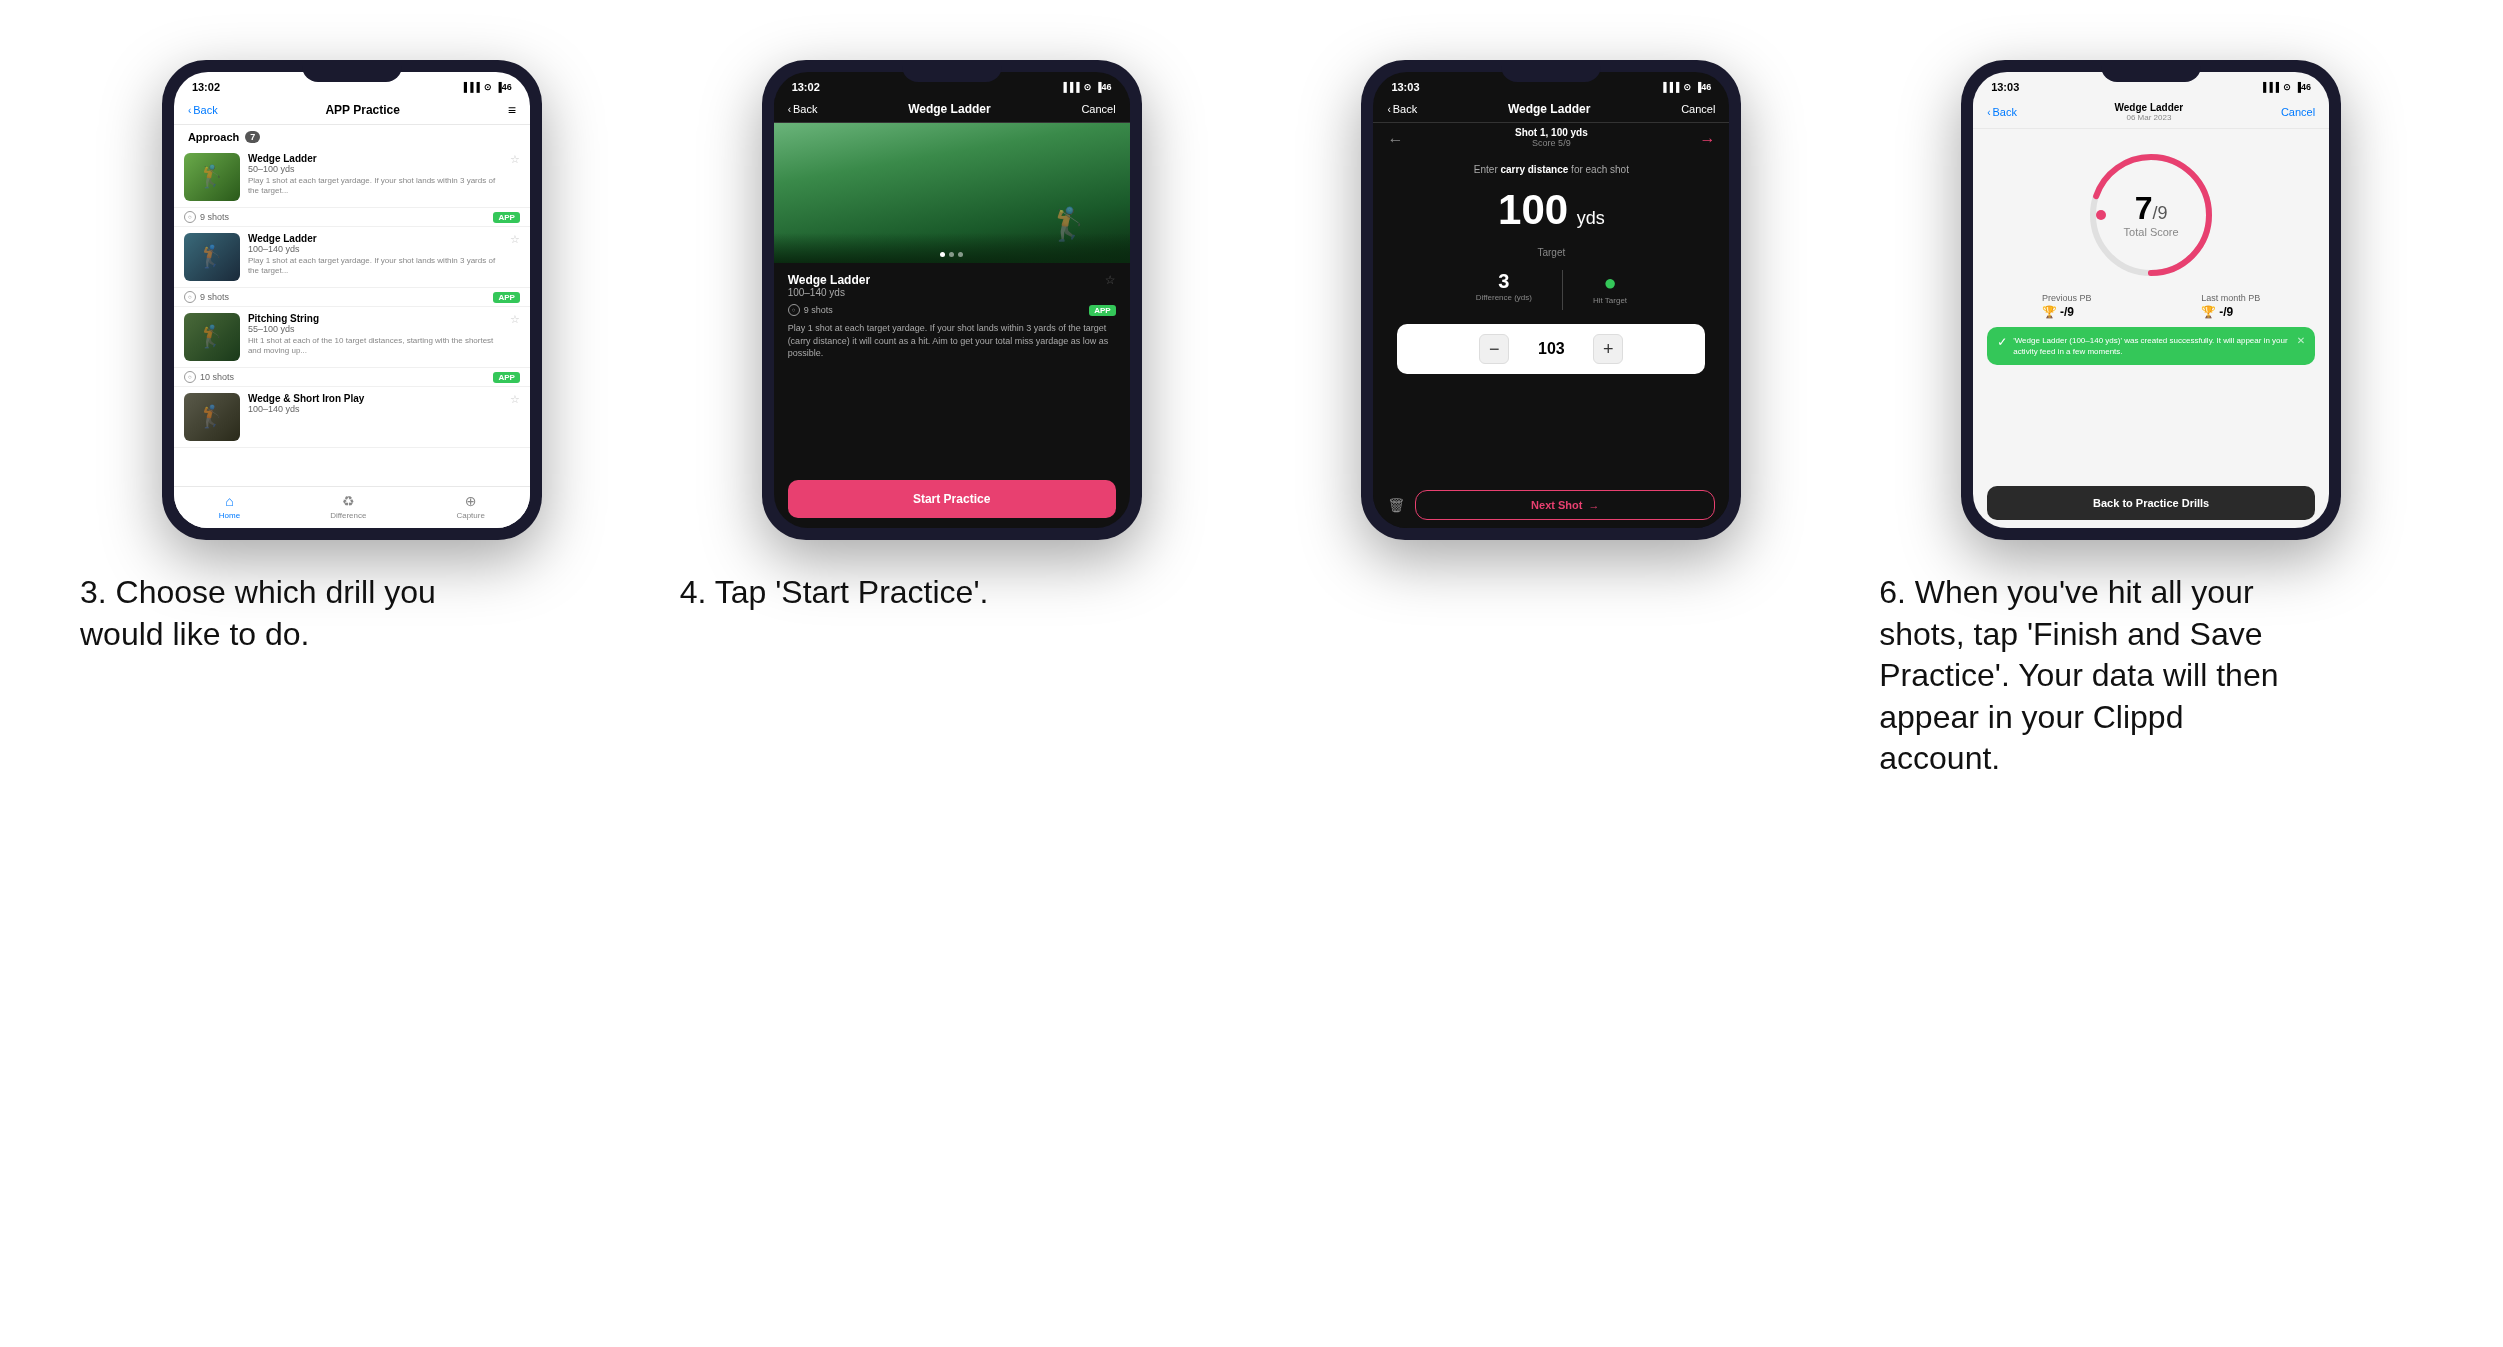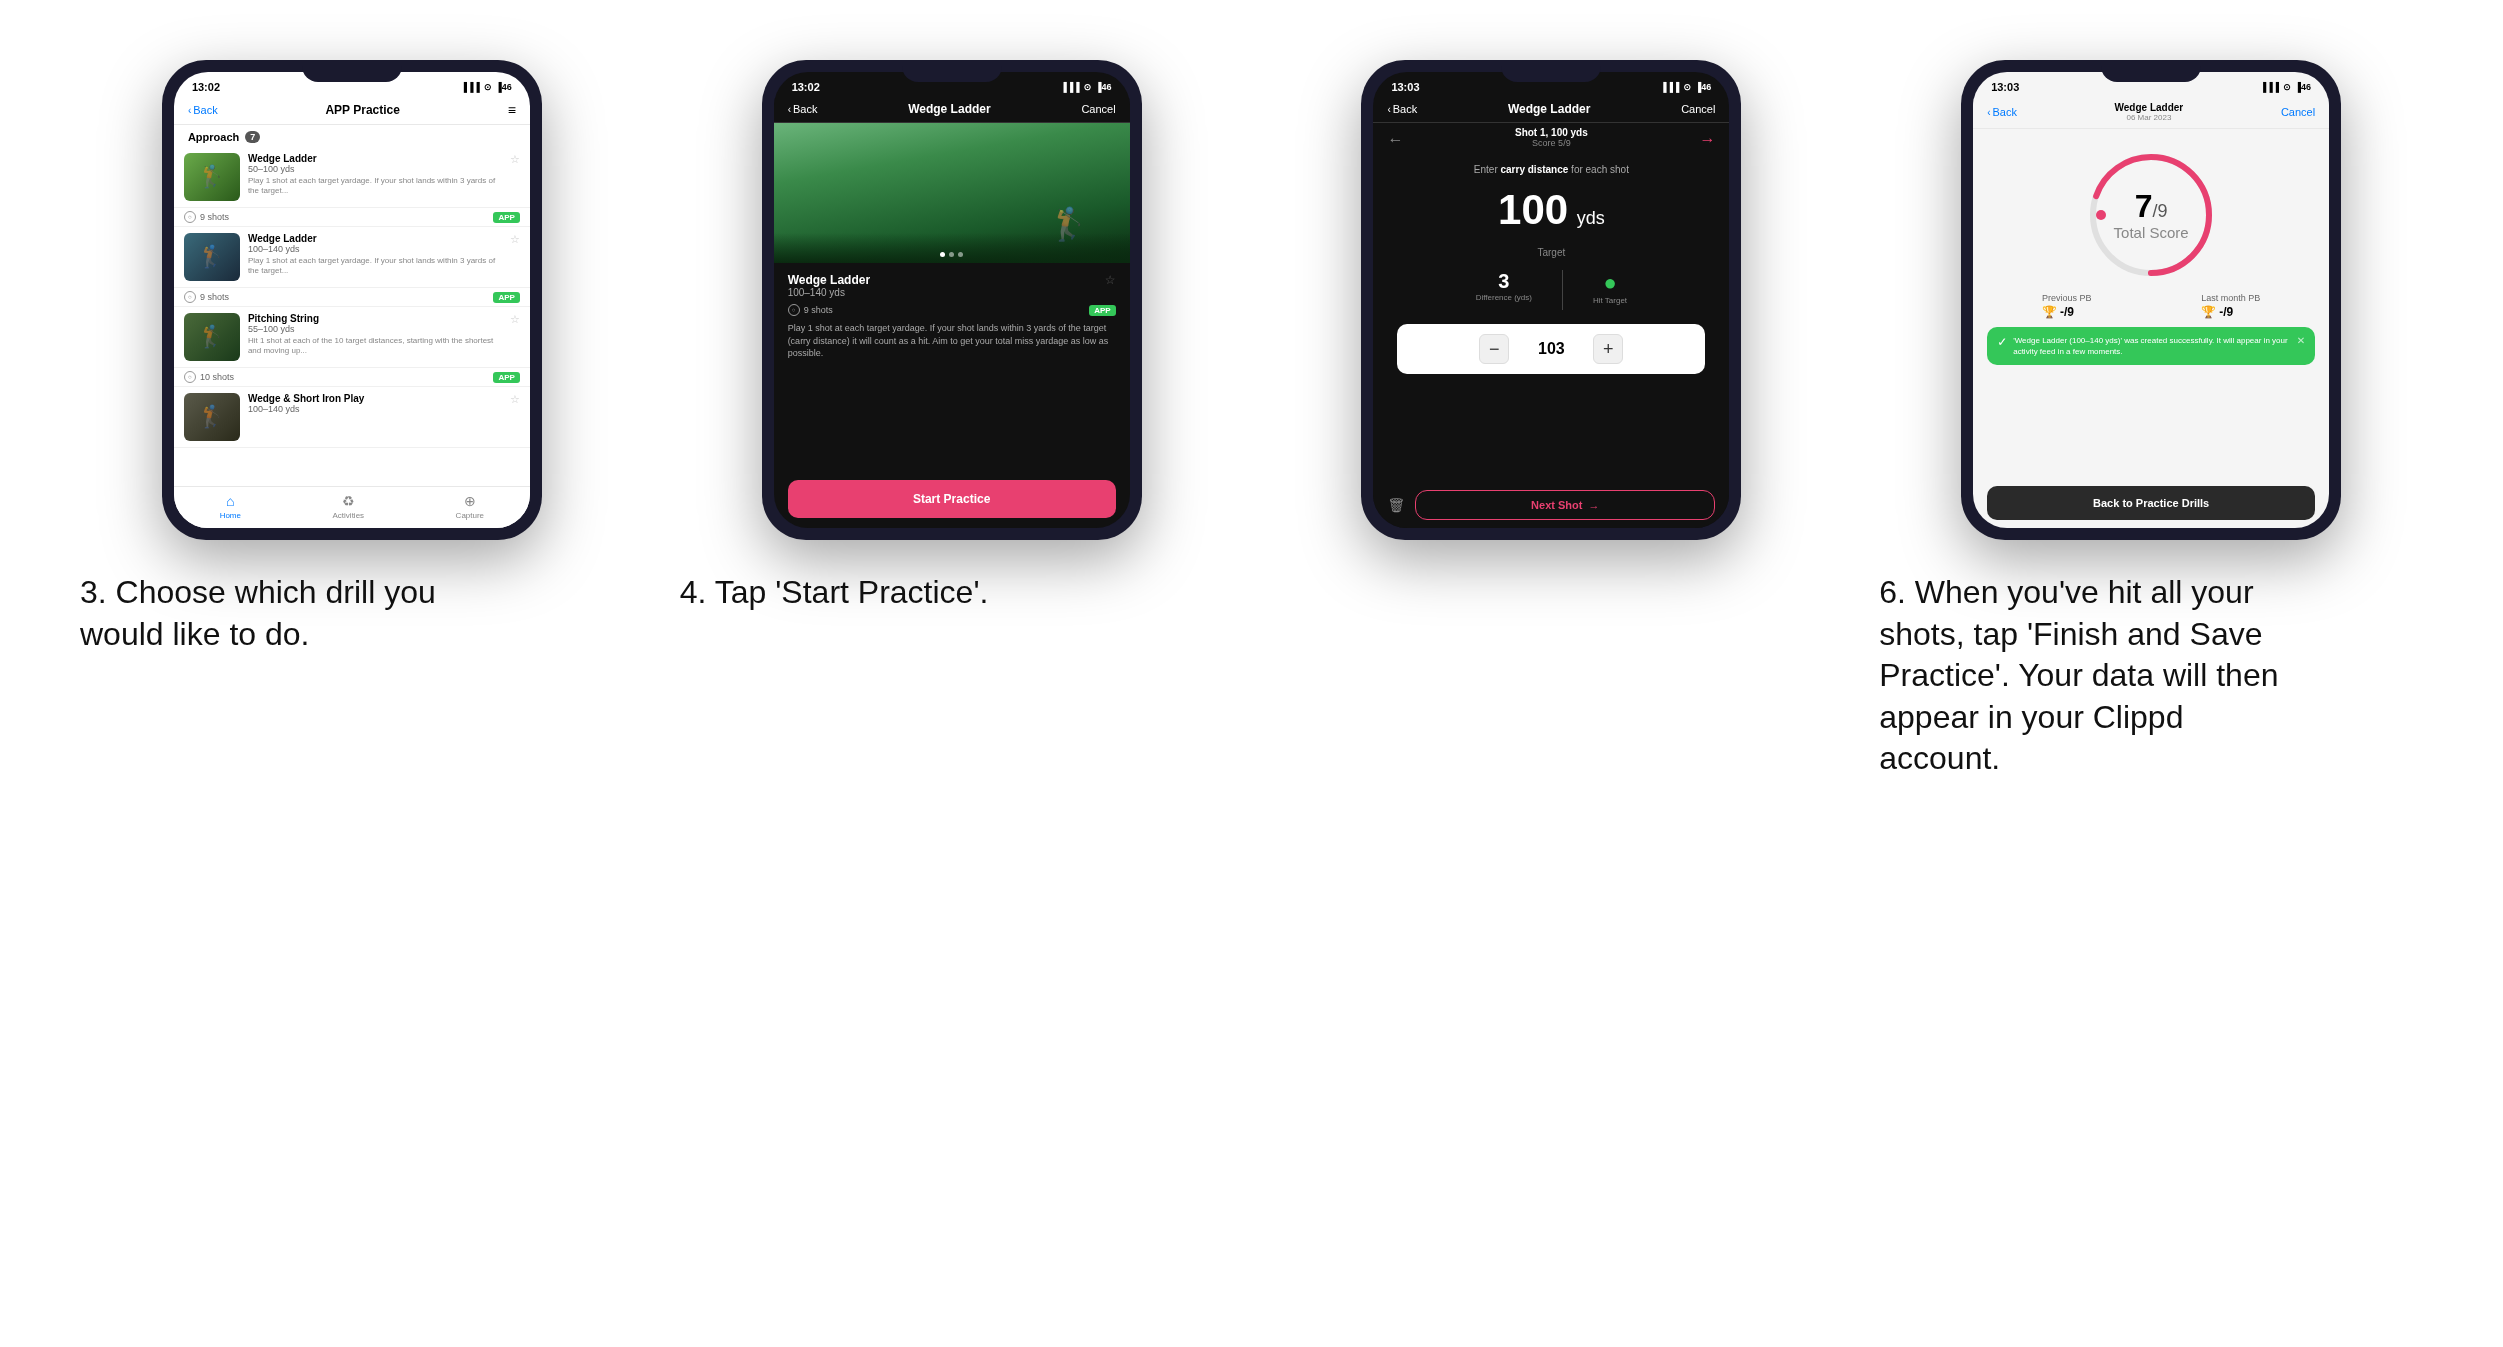--- a/index.html
+++ b/index.html
@@ -237,21 +237,21 @@
       width: 140px; height: 140px;
       position: relative;
     }
     .score-ring {
       position: absolute;
       top: 0; left: 0;
       width: 140px; height: 140px;
     }
     .s4-score-text { font-size: 32px; font-weight: 800; color: #000; line-height: 1; z-index: 2; }
     .s4-score-denom { font-size: 18px; font-weight: 400; color: #555; }
-    .s4-score-label { font-size: 15px; color: #888; z-index: 2; margin-top: 2px; }
+    .s4-score-label { font-size: 11px; color: #888; z-index: 2; margin-top: 2px; }
     .s4-pb-row {
       display: flex; justify-content: space-around;
       margin-top: 8px;
     }
     .s4-pb { text-align: center; }
     .s4-pb-title { font-size: 9px; color: #666; margin-bottom: 2px; }
     .s4-pb-val { display: flex; align-items: center; gap: 3px; font-size: 12px; font-weight: 700; color: #000; }
     .trophy { font-size: 12px; }
     .s4-toast {
       margin: 8px 0;
@@ -395,21 +395,21 @@
           </div>
         </div>
 
         <div class="bottom-nav">
           <div class="bottom-nav-item active">
             <span class="bottom-nav-icon">⌂</span>
             <span>Home</span>
           </div>
           <div class="bottom-nav-item">
             <span class="bottom-nav-icon">♻</span>
-            <span>Activities</span>
+            <span>Difference</span>
           </div>
           <div class="bottom-nav-item">
             <span class="bottom-nav-icon">⊕</span>
             <span>Capture</span>
           </div>
         </div>
       </div>
     </div>
 
     <div class="caption">3. Choose which drill you would like to do.</div>

